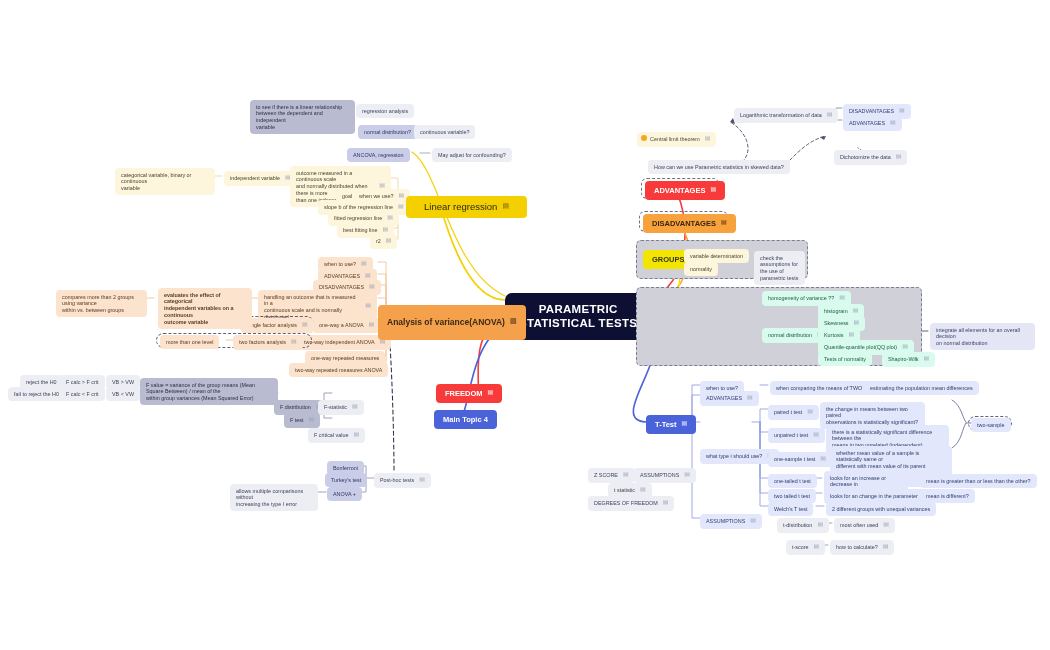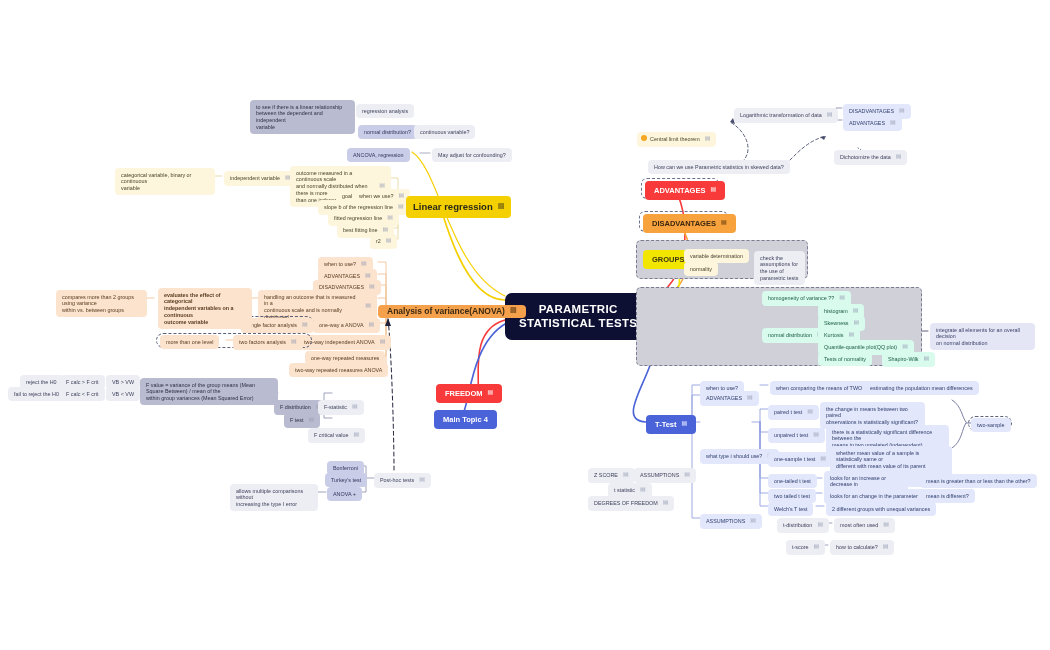--- a/index.html
+++ b/index.html
@@ -13,23 +13,23 @@
   .node .txt { display:inline-block; }
   .ic { display:inline-block; margin-left:5px; font-size:6px; color:#9aa0b5; opacity:.85;
         transform:translateY(-1px); }
 
   
   .central { background:#0d1033; color:#ffffff; font-weight:bold; font-size:11.5px;
              letter-spacing:.3px; text-align:center; justify-content:center;
              border-radius:7px; padding:9px 22px 9px 14px; }
   .central .ic { color:#e8e8f0; font-size:9px; }
 
-  .yellow  { background:#f5d000; color:#2a2a1a; font-weight:bold; font-size:9.5px; padding:5px 7px; }
+  .yellow  { background:#f5d000; color:#2a2a1a; font-weight:normal; font-size:9.5px; padding:5px 18px; }
   .cream   { background:#fdf6dc; color:#4a4530; font-size:5.4px; padding:3.5px 6px; }
-  .orange  { background:#f5a04b; color:#3a2a14; font-weight:bold; font-size:8.5px; padding:1px 9px;text-align:right; }
+  .orange  { background:#f5a04b; color:#3a2a14; font-weight:bold; font-size:8.5px; padding:12px 9px;text-align:right; }
   .peach   { background:#fbe3cd; color:#5a3c20; font-size:5.4px; padding:3.5px 6px; }
   .peachB  { background:#fbe3cd; color:#5a3c20; font-size:5.4px; padding:3.5px 6px; font-weight:bold; }
   .red     { background:#f83a3a; color:#ffffff; font-weight:bold; font-size:7.5px; padding:5px 9px; }
   .orangeB { background:#f7a23c; color:#3a2610; font-weight:bold; font-size:7.5px; padding:5px 9px; }
   .yellowS { background:#f2e600; color:#3a3512; font-weight:bold; font-size:7.5px; padding:5px 9px; }
   .green   { background:#00d78e; color:#0b3a2a; font-weight:bold; font-size:8px; padding:5px 9px; }
   .mint    { background:#d8fbee; color:#1d5c47; font-size:5.4px; padding:3.5px 6px; }
   .blue    { background:#4a63d8; color:#ffffff; font-weight:bold; font-size:7.5px; padding:5px 9px; }
   .lav     { background:#e4e6f6; color:#3b3f66; font-size:5.4px; padding:3.5px 6px; }
   .lavD    { background:#c9cde8; color:#32365c; font-size:5.4px; padding:3.5px 6px; }

